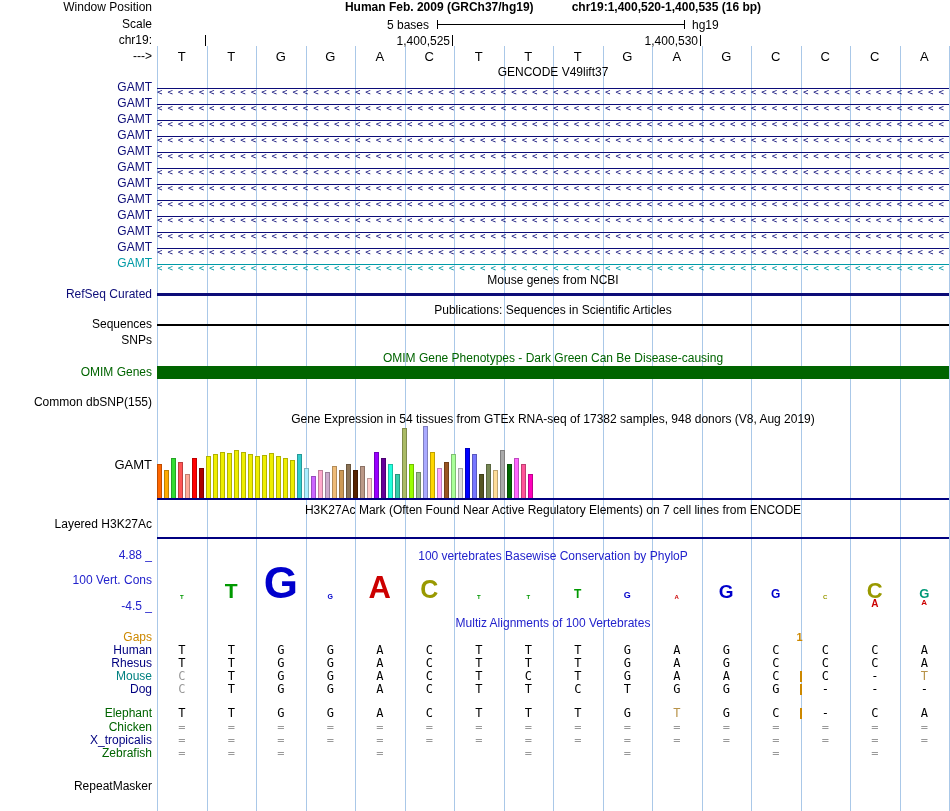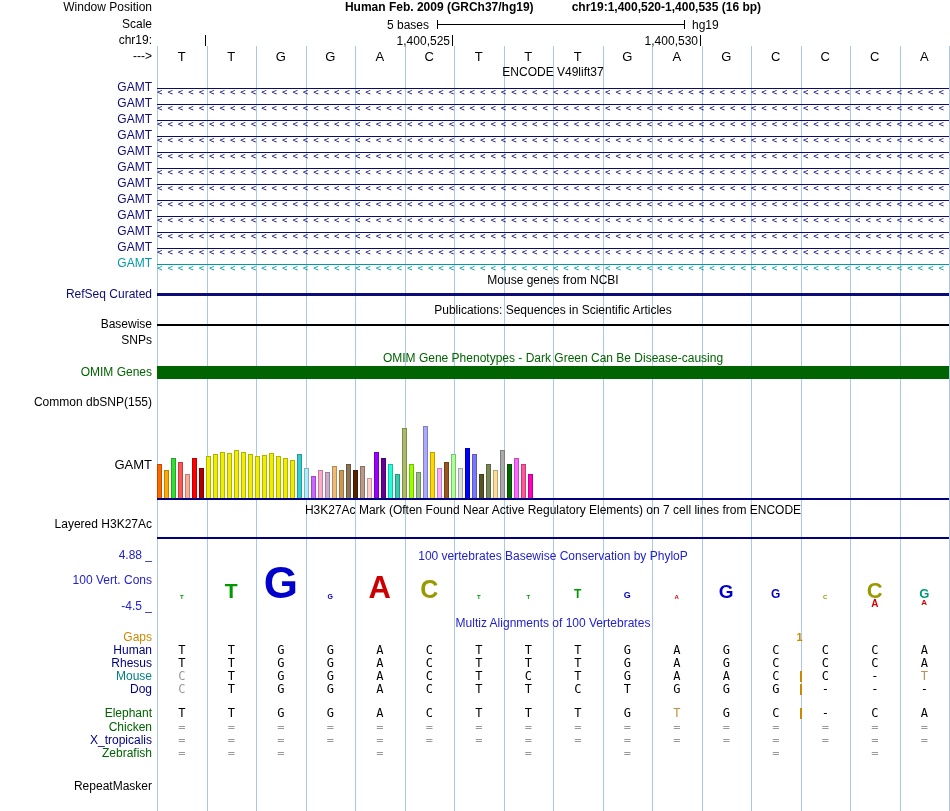--- a/index.html
+++ b/index.html
@@ -89,38 +89,39 @@
       <span class="cell base">T</span>
       <span class="cell base">G</span>
       <span class="cell base">A</span>
       <span class="cell base">G</span>
       <span class="cell base">C</span>
       <span class="cell base">C</span>
       <span class="cell base">C</span>
       <span class="cell base">A</span>
     </div>
 
-  <div class="title" style="top:66px">ENCODE V49lift37</div>
+  <div class="title" style="top:66px">GENCODE V49lift37</div>
 
   <div class="title" style="top:274px">Mouse genes from NCBI</div>
   <div class="lbl" style="top: 288px; color: rgb(12, 12, 120);">RefSeq Curated</div>
   <div class="hline" style="top: 293px; height: 3px; background: rgb(12, 12, 120);"></div>
 
   <div class="title" style="top:304px">Publications: Sequences in Scientific Articles</div>
-  <div class="lbl" style="top:318px">Basewise</div>
+  <div class="lbl" style="top:318px">Sequences</div>
   <div class="hline" style="top: 324px; height: 2px; background: rgb(0, 0, 0);"></div>
 
   <div class="lbl" style="top:334px">SNPs</div>
 
   <div class="title" style="top: 352px; color: rgb(0, 100, 0);">OMIM Gene Phenotypes - Dark Green Can Be Disease-causing</div>
   <div class="lbl" style="top: 366px; color: rgb(0, 100, 0);">OMIM Genes</div>
   <div class="hline" style="top: 366px; height: 13px; background: rgb(0, 100, 0);"></div>
 
   <div class="lbl" style="top:396px">Common dbSNP(155)</div>
 
+  <div class="title" style="top:413px">Gene Expression in 54 tissues from GTEx RNA-seq of 17382 samples, 948 donors (V8, Aug 2019)</div>
   <div class="lbl" style="top:458px;font-size:13px">GAMT</div>
   <div id="gtex-bars">
       <div class="bar" style="left: 0px; height: 34px; background: rgb(255, 102, 0);"></div>
       <div class="bar" style="left: 7px; height: 28px; background: rgb(255, 170, 0);"></div>
       <div class="bar" style="left: 14px; height: 40px; background: rgb(51, 221, 51);"></div>
       <div class="bar" style="left: 21px; height: 36px; background: rgb(255, 85, 85);"></div>
       <div class="bar" style="left: 28px; height: 24px; background: rgb(255, 170, 153);"></div>
       <div class="bar" style="left: 35px; height: 40px; background: rgb(255, 0, 0);"></div>
       <div class="bar" style="left: 42px; height: 30px; background: rgb(170, 0, 0);"></div>
       <div class="bar" style="left: 49px; height: 42px; background: rgb(238, 238, 0);"></div>

